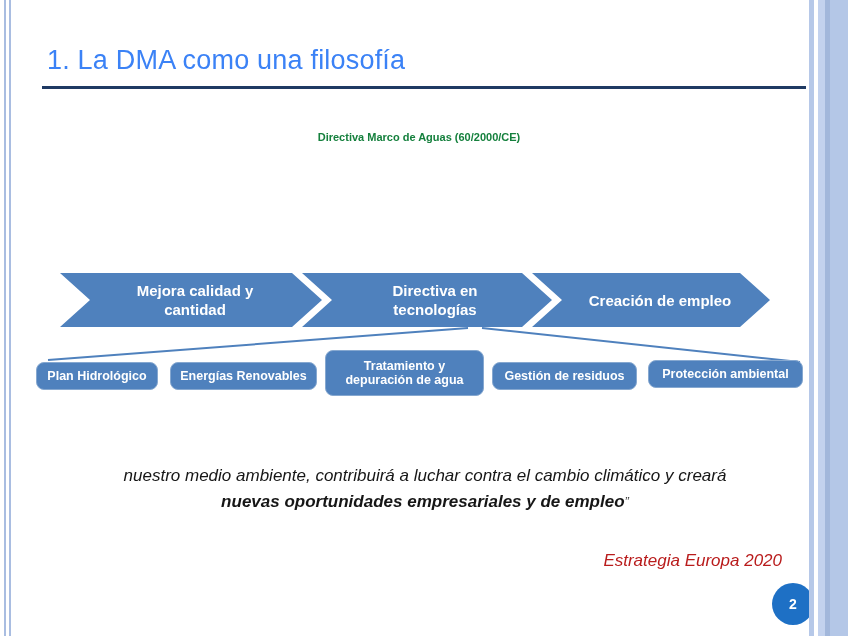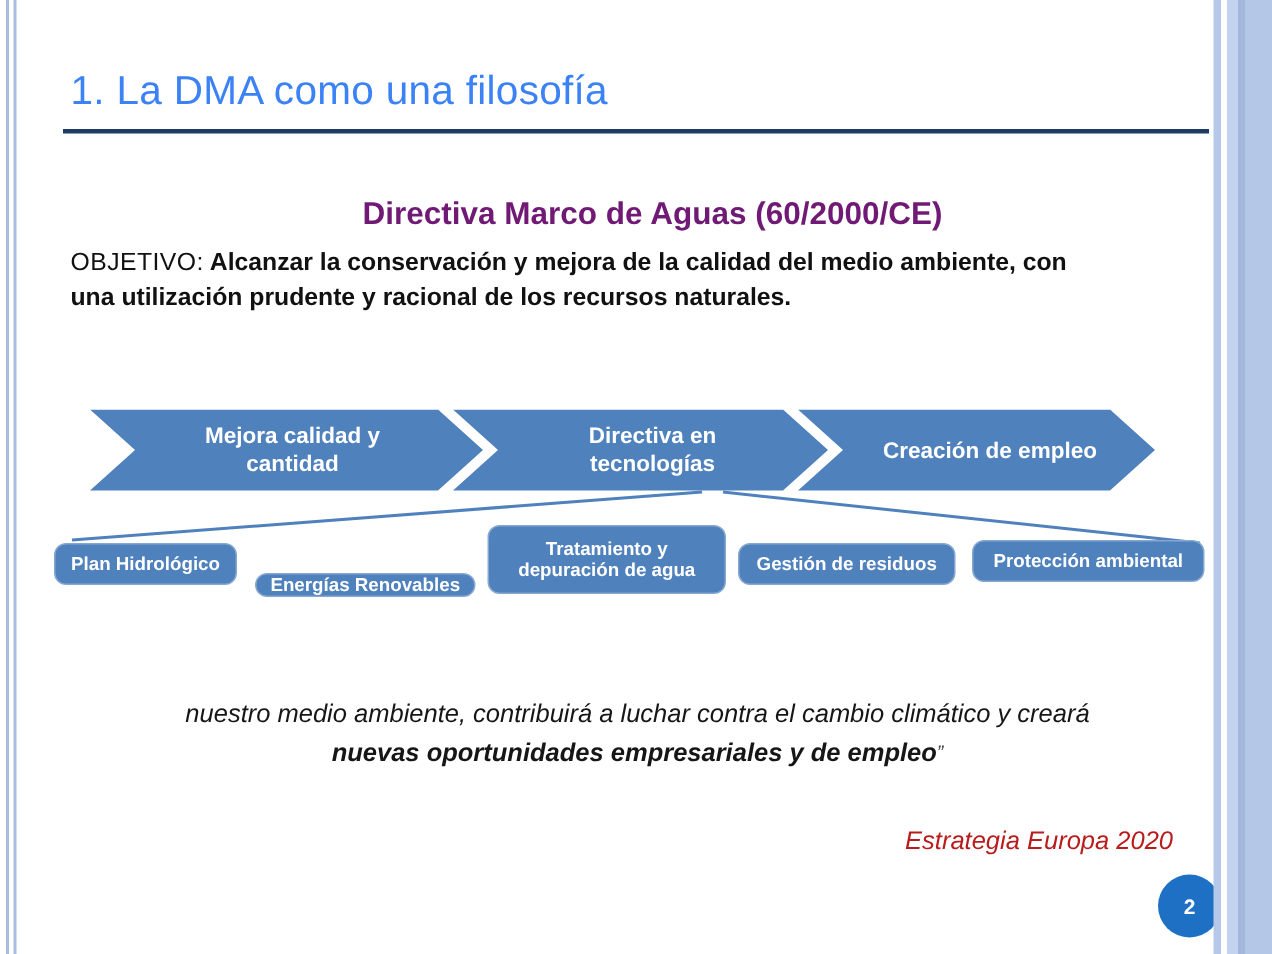--- a/index.html
+++ b/index.html
@@ -14,42 +14,42 @@
     background:#b6c8e8; z-index:5; }
   .edge-right-wide { position:absolute; left:818px; top:0; width:30px; height:636px;
     background:linear-gradient(to right,#c3d2ee 0 7px,#a2b7db 7px 12px,#b4c7e7 12px 30px); z-index:5; }
 
   
   .title { position:absolute; left:47px; top:45px; width:740px;
     font-size:27px; color:#3b82f6; letter-spacing:0.2px; }
   .title-rule { position:absolute; left:42px; top:86px; width:764px; height:3px; background:#1f3a63; }
 
   
-  .subtitle { position:absolute; left:52px; top:131px; width:766px; text-align:center;
-    font-size:21px; font-weight:bold; color:#701a75; }
+  .subtitle { position:absolute; left:36px; top:131px; width:766px; text-align:center;
+    font-size:11px; font-weight:bold; color:#15803d; }
   .objective { position:absolute; left:47px; top:164px; width:690px;
     font-size:16.5px; line-height:1.42; color:#111; }
   .objective .obj-label { font-weight:normal; letter-spacing:0.3px; }
   .objective .obj-text { font-weight:600; }
 
   
   .process-svg { position:absolute; left:40px; top:273px; width:770px; height:100px; }
   .chev-label { position:absolute; color:#fff; font-weight:bold; font-size:15px;
     line-height:1.25; text-align:center; white-space:pre-line;
     display:flex; align-items:center; justify-content:center; }
   #chev-label-1 { left:85px;  top:276px; width:220px; height:50px; }
   #chev-label-2 { left:325px; top:276px; width:220px; height:50px; }
   #chev-label-3 { left:550px; top:276px; width:220px; height:50px; }
 
   
   .cat-box { position:absolute; background:#4f81bd; border:1px solid #86a8d0; border-radius:8px;
     color:#fff; font-weight:bold; font-size:12.5px; line-height:1.15; text-align:center;
     display:flex; align-items:center; justify-content:center; white-space:pre-line; padding:0 3px; }
   #box-1 { left:36px;  top:362px; width:122px; height:28px;text-align:right; }
-  #box-2 { left:170px; top:362px; width:147px; height:16px;margin-top:20px; }
+  #box-2 { left:170px; top:362px; width:147px; height:28px; }
   #box-3 { left:325px; top:350px; width:159px; height:46px; }
   #box-4 { left:492px; top:362px; width:145px; height:28px; }
   #box-5 { left:648px; top:360px; width:155px; height:28px; }
 
   
   .quote { position:absolute; left:55px; top:463px; width:740px; text-align:center;
     font-style:italic; font-size:17px; line-height:1.55; color:#161616; }
   .quote .q-line { display:block; }
   .quote .q-bold { font-weight:bold; }
   .quote .q-close { font-weight:normal; font-size:13px; vertical-align:text-top; color:#444; }
@@ -68,23 +68,20 @@
 
   <div class="edge-left"></div>
   <div class="edge-right-thin"></div>
   <div class="edge-right-wide"></div>
 
   <div class="title">1. La DMA como una filosofía</div>
   <div class="title-rule"></div>
 
   <div class="subtitle">Directiva Marco de Aguas (60/2000/CE)</div>
 
-  <div class="objective">
-    <span class="obj-label">OBJETIVO:</span><span class="obj-text"> Alcanzar la conservación y mejora de la calidad del medio ambiente, con una utilización prudente y racional de los recursos naturales.</span>
-  </div>
 
   <svg class="process-svg" viewBox="0 0 770 100">
     <polygon points="20,0 252,0 282,27 252,54 20,54 50,27" fill="#4f81bd"></polygon>
     <polygon points="262,0 482,0 512,27 482,54 262,54 292,27" fill="#4f81bd"></polygon>
     <polygon points="492,0 700,0 730,27 700,54 492,54 522,27" fill="#4f81bd"></polygon>
     <line x1="428" y1="55" x2="8" y2="87" stroke="#4f81bd" stroke-width="2"></line>
     <line x1="442" y1="55" x2="760" y2="89" stroke="#4f81bd" stroke-width="2"></line>
   </svg>
   <div class="chev-label" id="chev-label-1">Mejora calidad y
 cantidad</div>

